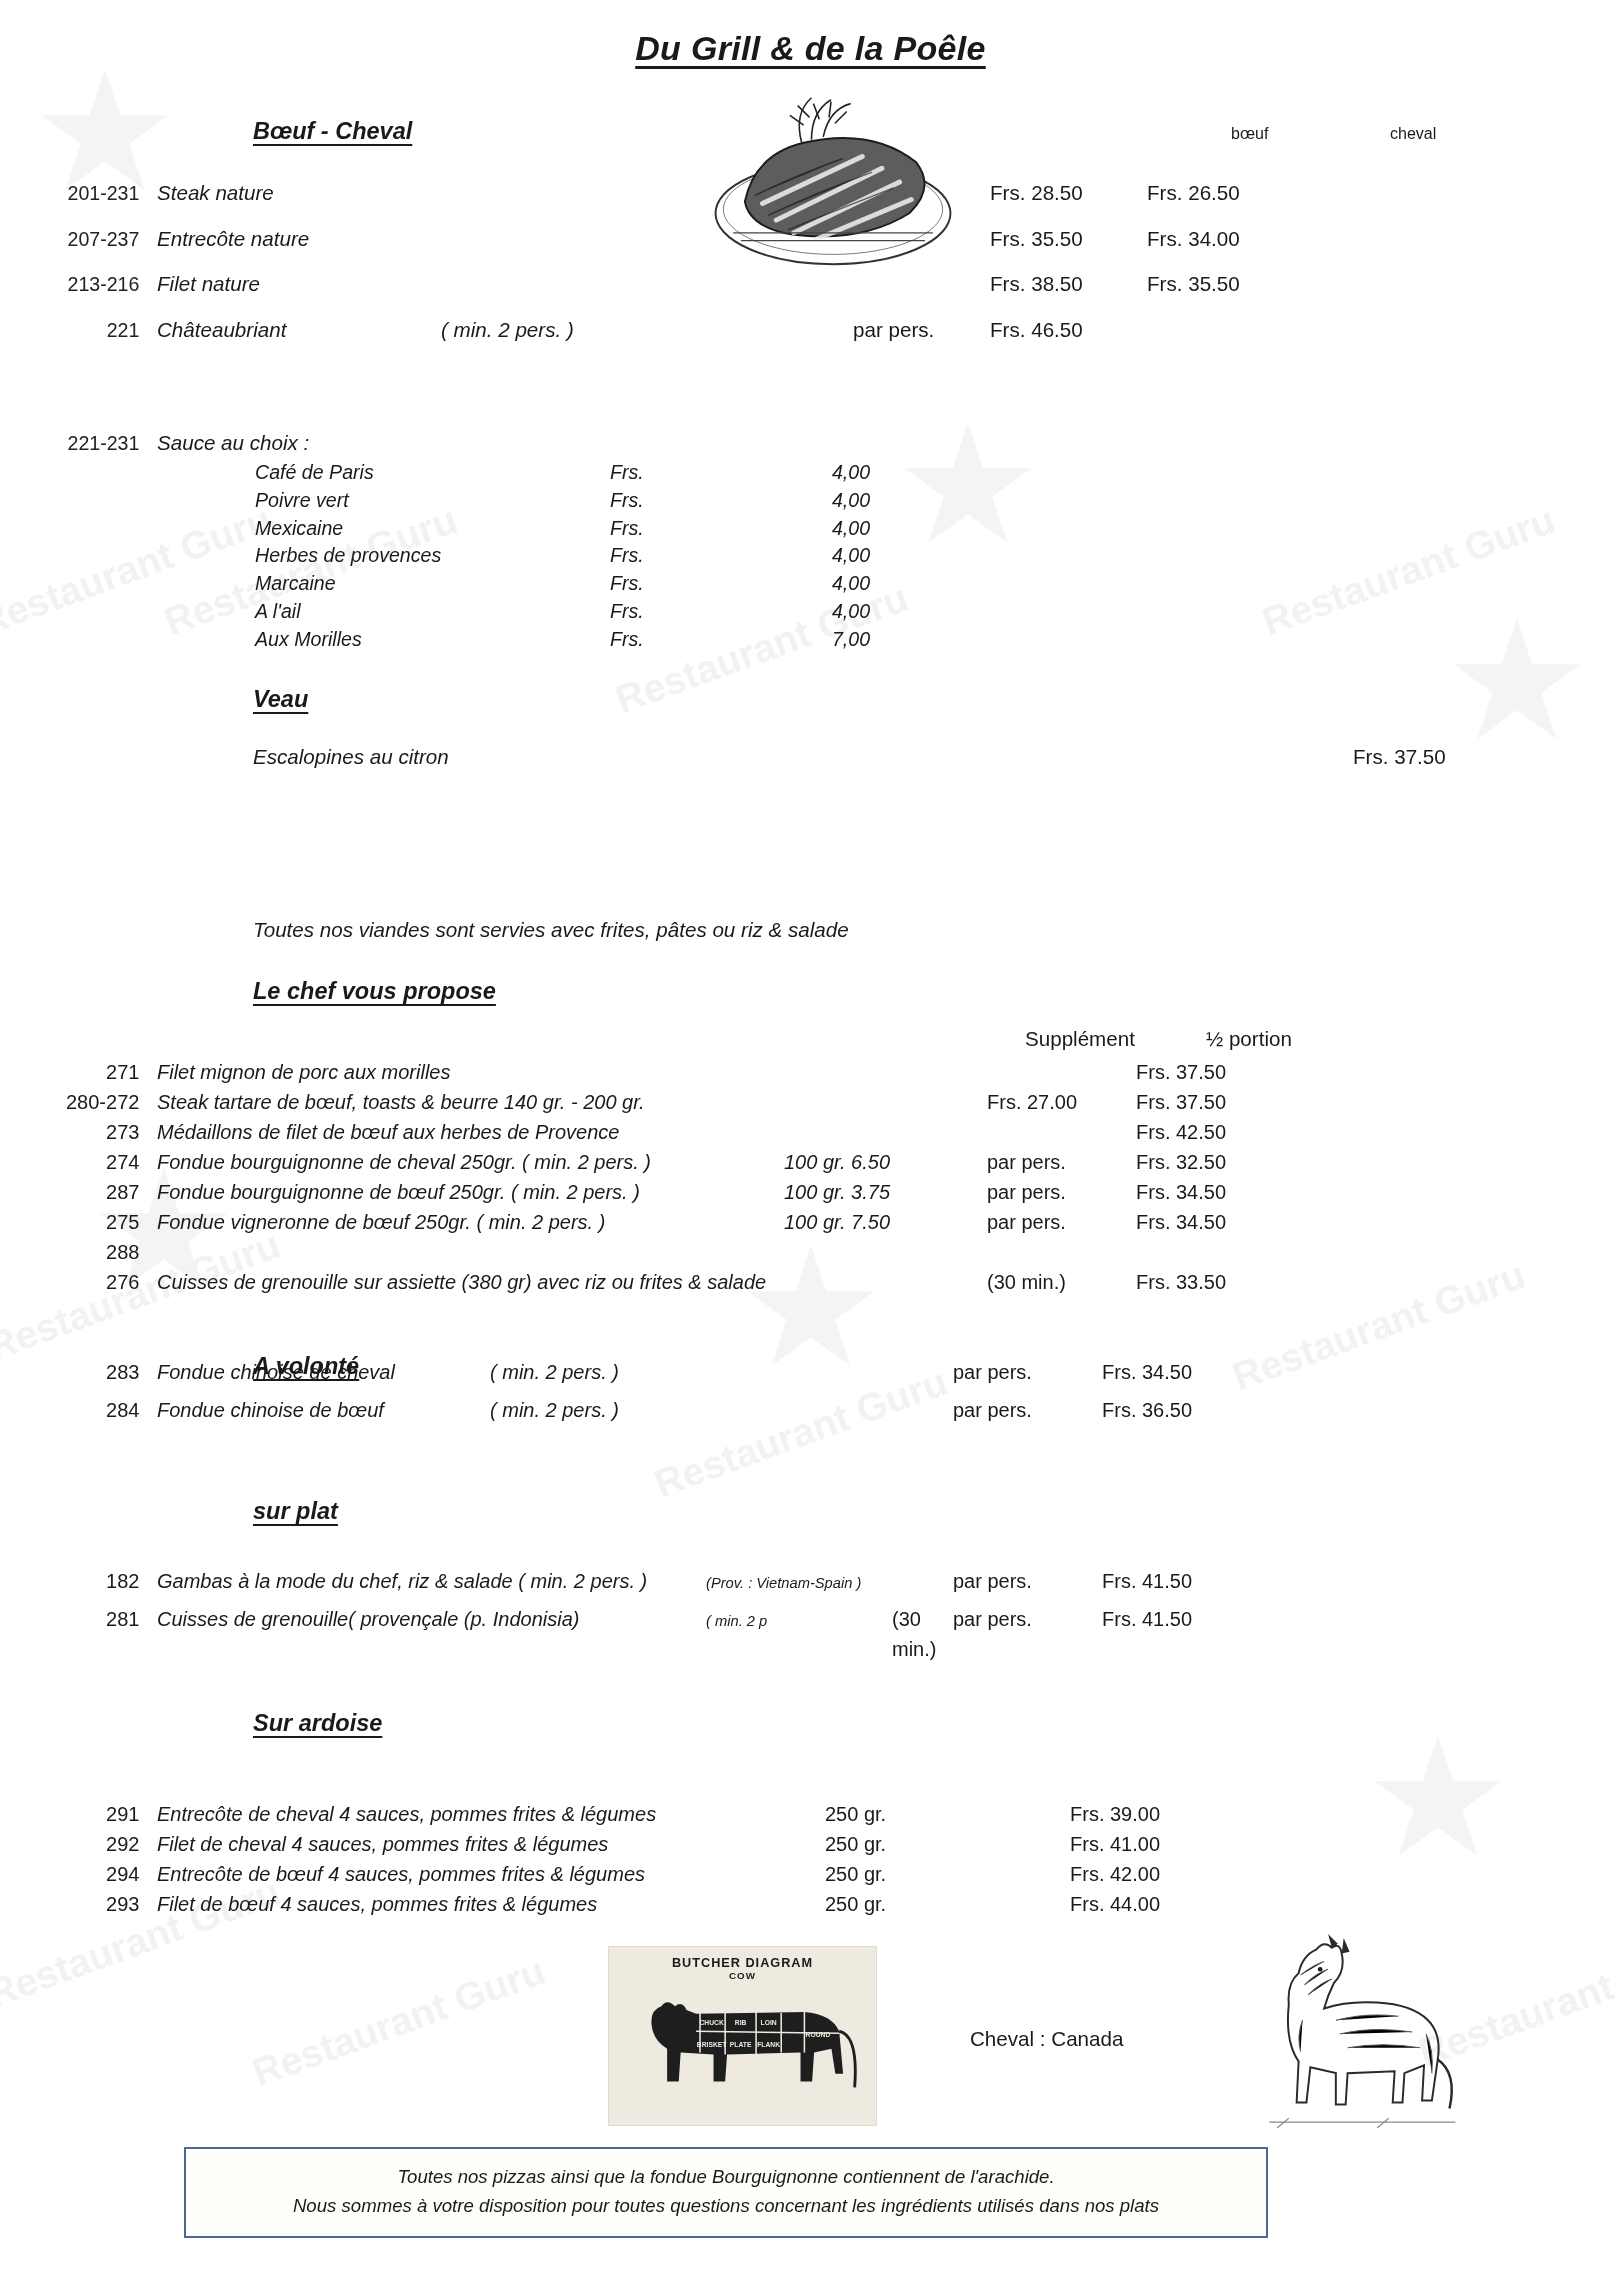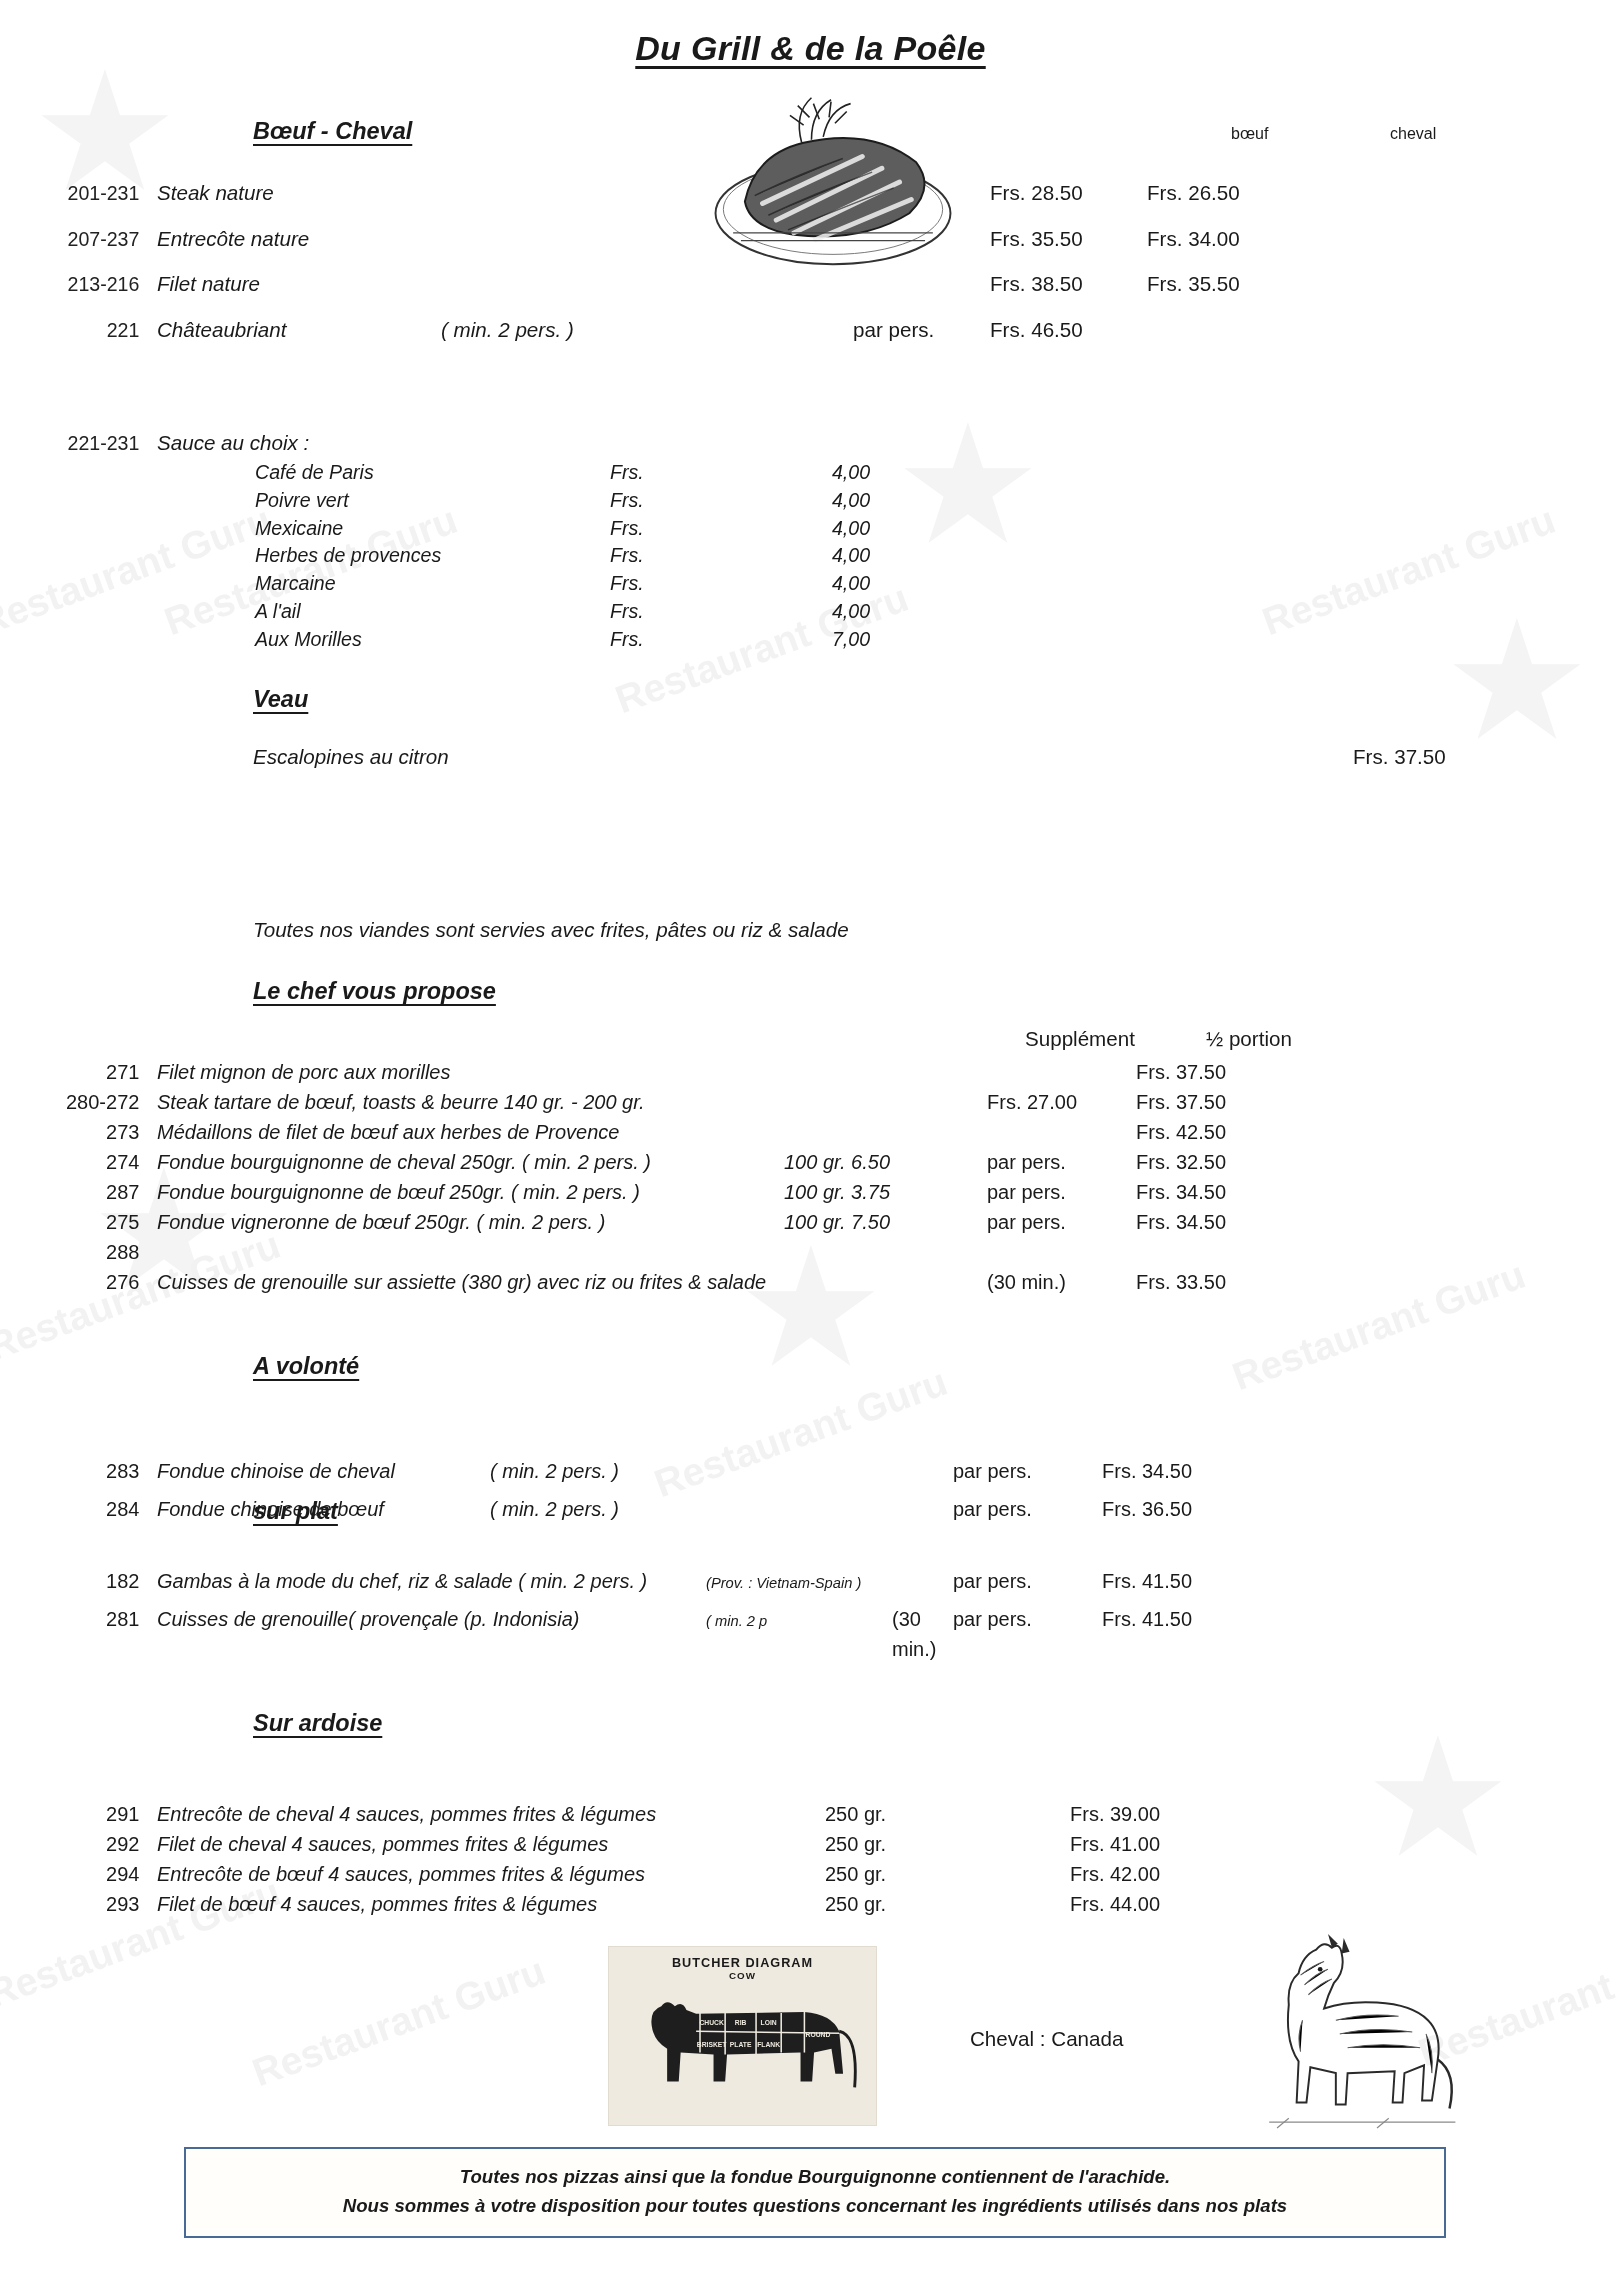--- a/index.html
+++ b/index.html
@@ -111,27 +111,27 @@
   .c-half  { flex: 0 0 147px; font-style: normal; margin-left: 27px; }
   .c-price { flex: 0 0 157px; font-style: normal; }
 
   .tiny { font-size: 14.7px; }
 
   
   .notice {
     position: absolute;
     left: 184px;
     top: 2147px;
-    width: 1262px;
+    width: 1084px;
     border: 2px solid #4a6a96;
     background: #fffefb;
     text-align: center;
     padding: 13.7px 9.8px 15.7px;
     font-style: italic;
-    font-weight: 700;
+    font-weight: 400;
     font-size: 18.6px;
     line-height: 1.55;
   }
 
   
   .steak-img { position: absolute; left: 686px; top: 86px; width: 294px; height: 186px; }
   .cow-img {
     position: absolute; left: 608px; top: 1946px;
     width: 269px; height: 180px;
     background: #efeae0;
@@ -357,21 +357,21 @@
         <div class="c-name" style="flex:0 0 627px;">Cuisses de grenouille sur assiette (380 gr) avec riz ou frites &amp; salade</div>
         <div class="c-supp" style="flex:0 0 176px;"></div>
         <div class="c-half" style="flex:0 0 149px;">(30 min.)</div>
         <div class="c-price">Frs.  33.50</div>
       </div>
     </div>
 
   <div style="position:absolute; left:253px; top:1353px;">
     <span class="hdr-underline">A volonté</span>
   </div>
-  <div id="avolonte-rows" style="position:absolute; left:0px; top:1456px; width:1621px;">
+  <div id="avolonte-rows" style="position:absolute; left:0px; top:1357px; width:1621px;">
       <div class="chef-row" style="margin-bottom:7.8px;">
         <div class="c-num">283</div>
         <div style="flex:0 0 333px;">Fondue chinoise de cheval</div>
         <div style="flex:0 0 463px;">( min. 2 pers. )</div>
         <div style="flex:0 0 149px; font-style:normal;">par pers.</div>
         <div class="c-price">Frs.  34.50</div>
       </div>
       <div class="chef-row" style="margin-bottom:7.8px;">
         <div class="c-num">284</div>
         <div style="flex:0 0 333px;">Fondue chinoise de bœuf</div>

